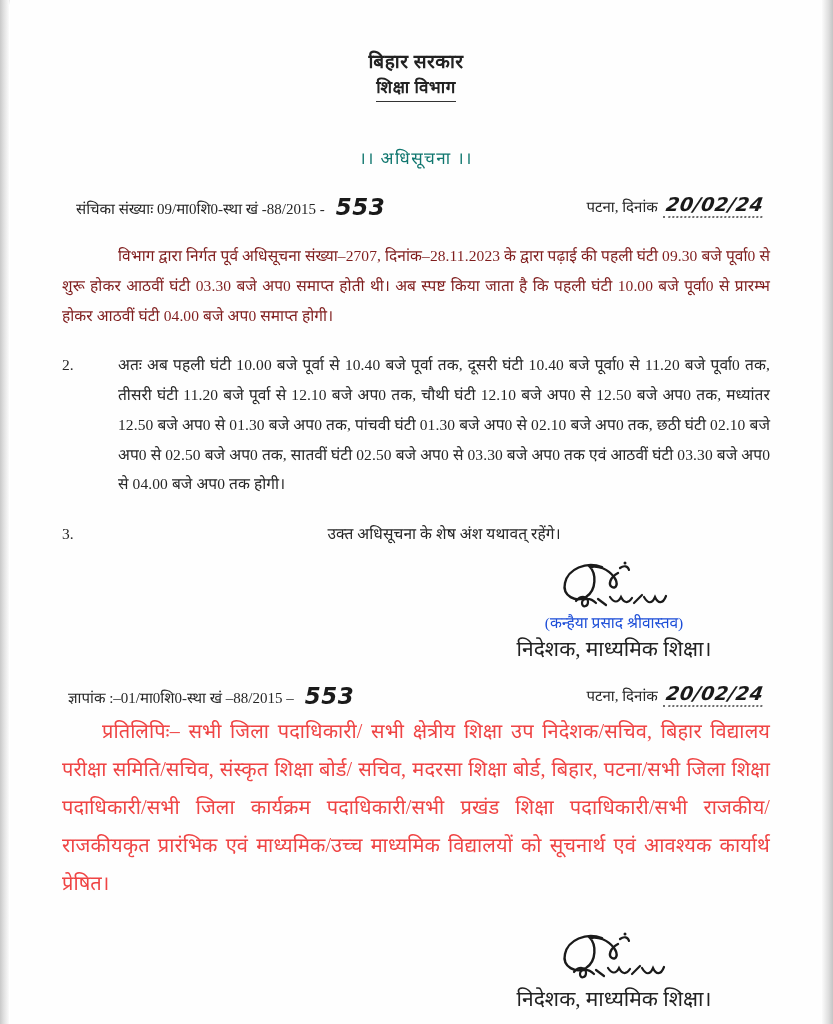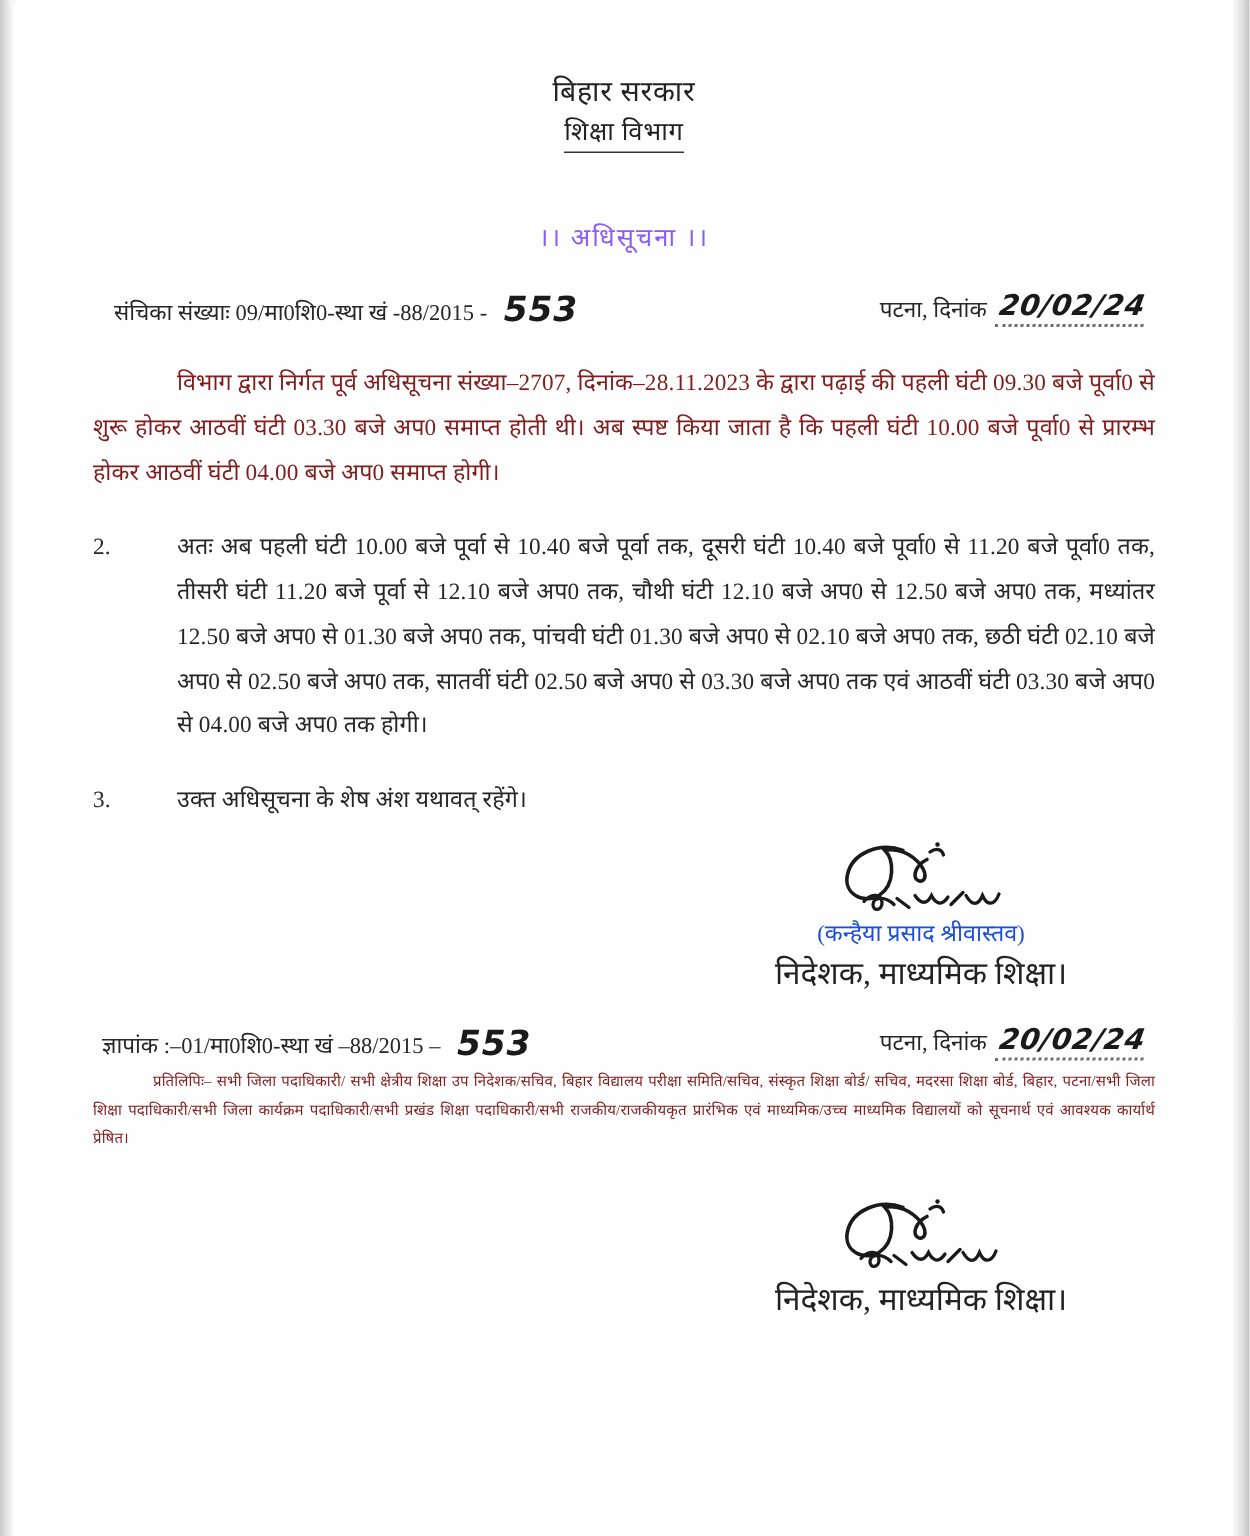--- a/index.html
+++ b/index.html
@@ -50,20 +50,21 @@
     background: #fefefe;
     color: #2c2c2c;
     box-sizing: border-box;
     padding: 0 52px;
   }
 
   
   .masthead {
     text-align: center;
     margin-top: 48px;
+    font-weight: bold;
   }
   .gov-line {
     font-size: 19px;
     letter-spacing: 0.5px;
     line-height: 1.45;
     color: #222;
   }
   .dept-line {
     font-size: 17px;
     letter-spacing: 0.5px;
@@ -71,21 +72,21 @@
     color: #222;
     display: inline-block;
     border-bottom: 1.3px solid #333;
     padding-bottom: 1px;
   }
   .notif-title {
     text-align: center;
     font-size: 17px;
     margin-top: 44px;
     letter-spacing: 1.4px;
-    color: #8b5cf6;
+    color: #0f766e;
   }
 
   
   .ref-row {
     display: flex;
     justify-content: space-between;
     align-items: flex-end;
     margin-top: 24px;
     padding-left: 14px;
   }
@@ -139,21 +140,21 @@
   }
   .num-para .marker {
     flex: 0 0 56px;
     text-align: left;
   }
   .num-para .ptext {
     flex: 1 1 auto;
     text-align: justify;
     letter-spacing: 0.1px;
   }
-  .num-para.short .ptext { text-align: left; }
+  .num-para.short .ptext { text-align: center; }
 
   
   .sig-block {
     margin-top: 10px;
     text-align: center;
     width: 300px;
     margin-left: auto;
     margin-right: 6px;
   }
   .sig-scrawl {
@@ -175,24 +176,24 @@
 
   .memo-row {
     display: flex;
     justify-content: space-between;
     align-items: flex-end;
     margin-top: 16px;
     padding-left: 6px;
   }
 
   .copy-para {
-    font-size: 10px;
+    font-size: 20px;
     line-height: 1.9;
     text-align: justify;
-    color: #7f1d1d;
+    color: #ef4444;
     margin-top: 4px;
     text-indent: 40px;
     letter-spacing: 0.1px;
   }
 
   .sig-block.bottom {
     margin-top: 26px;
   }
 </style>
 </head>

